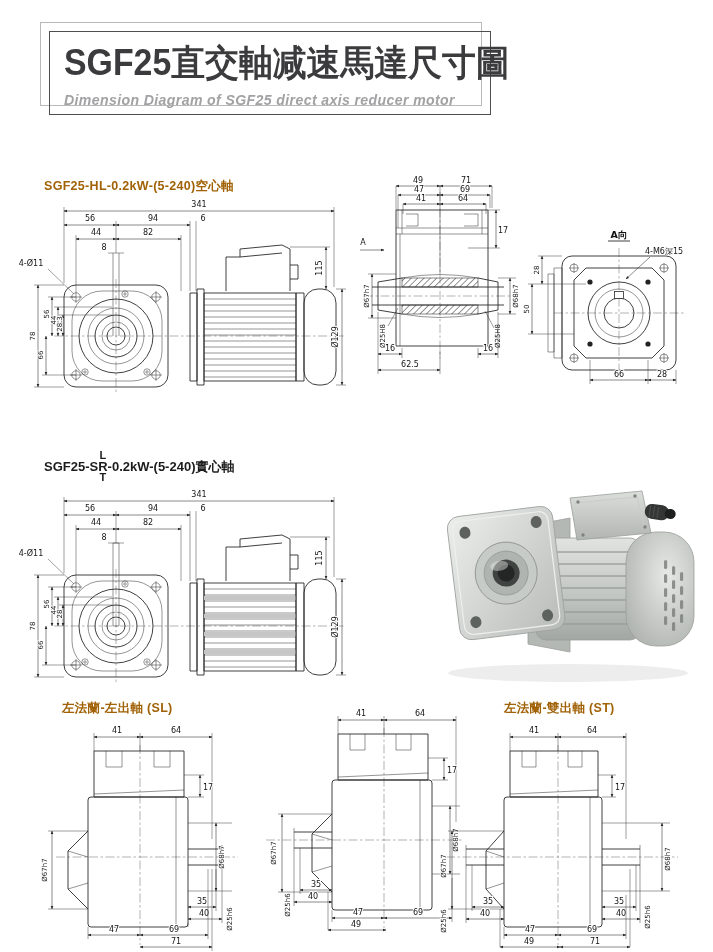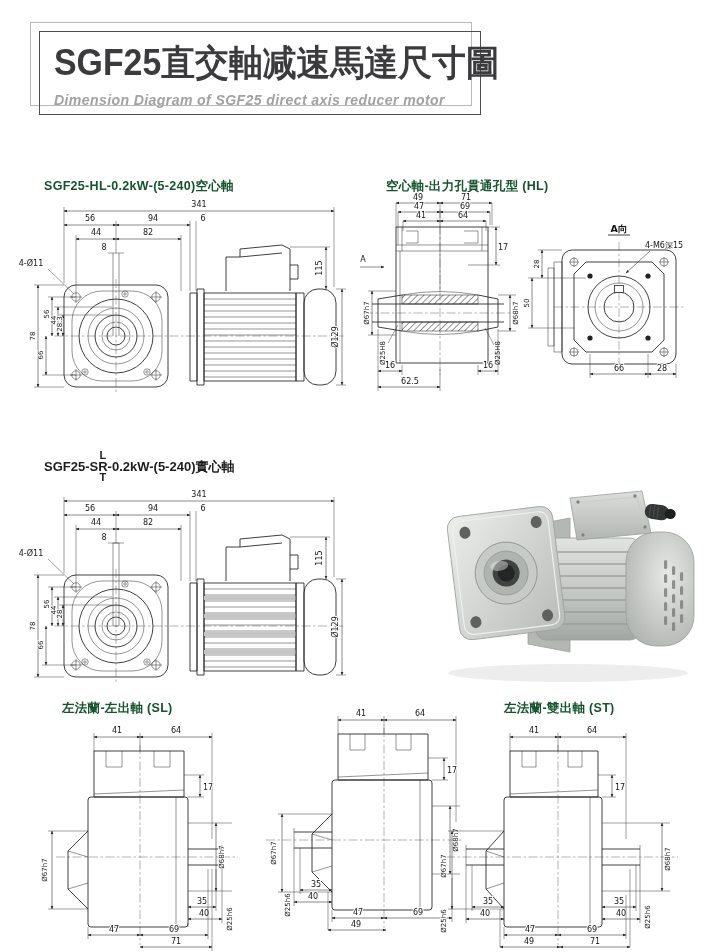--- a/index.html
+++ b/index.html
@@ -10,21 +10,21 @@
   svg{overflow:visible;display:block}
   svg text{font-family:"DejaVu Sans",sans-serif}
   .d{font-size:8px;fill:#141414;text-anchor:middle;paint-order:stroke;stroke:#fff;stroke-width:2px}
   .dv{font-size:7px;fill:#141414;text-anchor:middle;paint-order:stroke;stroke:#fff;stroke-width:1.6px}
   .ln{fill:none;stroke:#2a2a2a;stroke-width:.9;stroke-linejoin:round}
   .lt{fill:none;stroke:#2a2a2a;stroke-width:.5;stroke-linejoin:round}
   .cl{fill:none;stroke:#555;stroke-width:.45;stroke-dasharray:9 2.5 2.5 2.5}
   .ext{fill:none;stroke:#2a2a2a;stroke-width:.45}
   .dim{fill:none;stroke:#2a2a2a;stroke-width:.55;marker-start:url(#arw);marker-end:url(#arw)}
   .ldr{fill:none;stroke:#2a2a2a;stroke-width:.55;marker-end:url(#arw)}
-  .dlabel{font-size:12.5px;font-weight:700;color:#14532d;letter-spacing:.3px;white-space:nowrap}
+  .dlabel{font-size:12.5px;font-weight:700;color:#a16207;letter-spacing:.3px;white-space:nowrap}
   .stackwrap{display:flex;align-items:center;font-size:13px;font-weight:700;white-space:nowrap}
   .lrt{display:inline-flex;flex-direction:column;align-items:center;line-height:11px;font-size:11px;font-weight:700}
   .lrt .mid{font-size:13px}
   .title-frame1{position:absolute;left:0;top:0;width:442px;height:84px;border:1.5px solid #b9b9b9}
   .title-frame2{position:absolute;left:9px;top:9px;width:442px;height:84px;border:1.5px solid #4e4e4e}
   .title-text{position:absolute;left:24px;top:17px;white-space:nowrap;transform:scaleX(.94);transform-origin:left top}
   .main-title{font-size:36px;font-weight:800;color:#3b3b3d;letter-spacing:0}
   .sub-title{font-size:15px;font-weight:700;font-style:italic;color:#a2a2a4;letter-spacing:.4px;margin-top:3px}
 </style>
 </head>
@@ -34,21 +34,21 @@
   <defs>
     <marker id="arw" viewBox="0 0 10 10" refX="9" refY="5" markerWidth="6" markerHeight="6" orient="auto-start-reverse">
       <path d="M0,1 L10,5 L0,9 z" fill="#2a2a2a"></path>
     </marker>
     <pattern id="hatch" width="4.5" height="4.5" patternUnits="userSpaceOnUse" patternTransform="rotate(45)">
       <line x1="0" y1="0" x2="0" y2="4.5" stroke="#3a3a3a" stroke-width="1.1"></line>
     </pattern>
   </defs>
 </svg>
 
-<div class="abs" style="left:30px;top:22px;width:470px;height:100px">
+<div class="abs" style="left:40px;top:22px;width:470px;height:100px">
   <div class="title-frame1"></div>
   <div class="title-frame2"></div>
   <div class="title-text">
     <div class="main-title">SGF25直交軸减速馬達尺寸圖</div>
     <div class="sub-title">Dimension Diagram of SGF25 direct axis reducer motor</div>
   </div>
 </div>
 
 <figure style="left:28px;top:178px;width:322px">
   <div class="dlabel" style="padding-left:16px">SGF25-HL-0.2kW-(5-240)空心軸</div>
@@ -124,21 +124,20 @@
       <path class="ext" d="M262,52 H302 M308,94 H318 M308,190 H318"></path>
       <line class="dim" x1="298" y1="52" x2="298" y2="94"></line>
       <text class="d" x="294" y="73" transform="rotate(-90,294,73)">115</text>
       <line class="dim" x1="314" y1="94" x2="314" y2="190"></line>
       <text class="d" x="310" y="142" transform="rotate(-90,310,142)">Ø129</text>
     </g>
   </svg>
 </figure>
 
 <figure style="left:358px;top:178px;width:190px">
-  <div class="dlabel" style="padding-left:28px">空心軸-出力孔貫通孔型 (HL)</div>
   <svg width="190" height="200" viewBox="0 0 190 200">
     <path class="cl" d="M6,118 H154 M82,14 V180"></path>
     <g>
       <rect class="ln" x="38" y="32" width="92" height="136"></rect>
       <path class="lt" d="M38,50 H130 M38,56 H130 M44,32 V56 M124,32 V56"></path>
       <path class="lt" d="M48,36 h12 v12 h-12 M106,36 h14 v12 h-14"></path>
       <line class="lt" x1="42" y1="56" x2="42" y2="168"></line>
       <path class="lt" d="M110,70 H130"></path>
       <rect x="44" y="100" width="76" height="9" fill="url(#hatch)" stroke="#2a2a2a" stroke-width=".55"></rect>
       <rect x="44" y="127" width="76" height="9" fill="url(#hatch)" stroke="#2a2a2a" stroke-width=".55"></rect>
@@ -179,21 +178,21 @@
       <line class="dim" x1="20" y1="176" x2="44" y2="176"></line>
       <text class="d" x="32" y="173">16</text>
       <line class="dim" x1="120" y1="176" x2="140" y2="176"></line>
       <text class="d" x="130" y="173">16</text>
       <line class="dim" x1="20" y1="192" x2="82" y2="192"></line>
       <text class="d" x="52" y="189">62.5</text>
     </g>
   </svg>
 </figure>
 
-<figure style="left:524px;top:222px;width:185px">
+<figure style="left:524px;top:228px;width:185px">
   <svg width="185" height="165" viewBox="0 0 185 165">
     <text class="d" x="95" y="10" style="font-size:9.5px;font-weight:bold">A向</text>
     <line class="ln" x1="84" y1="13" x2="106" y2="13"></line>
     <text class="d" x="140" y="26">4-M6深15</text>
     <line class="ldr" x1="126" y1="29" x2="102" y2="51"></line>
     <path class="cl" d="M30,85 H162 M95,20 V152"></path>
     <g>
       <rect class="ln" x="38" y="28" width="114" height="114" rx="10"></rect>
       <path class="ln" d="M62,40 H128 L140,52 V118 L128,130 H62 L50,118 V52 Z"></path>
       <circle class="ln" cx="95" cy="85" r="31"></circle>

